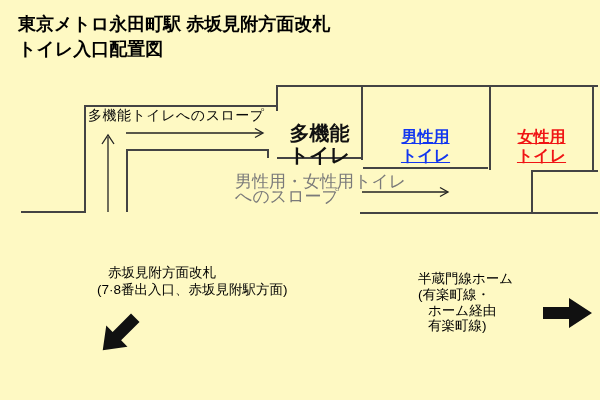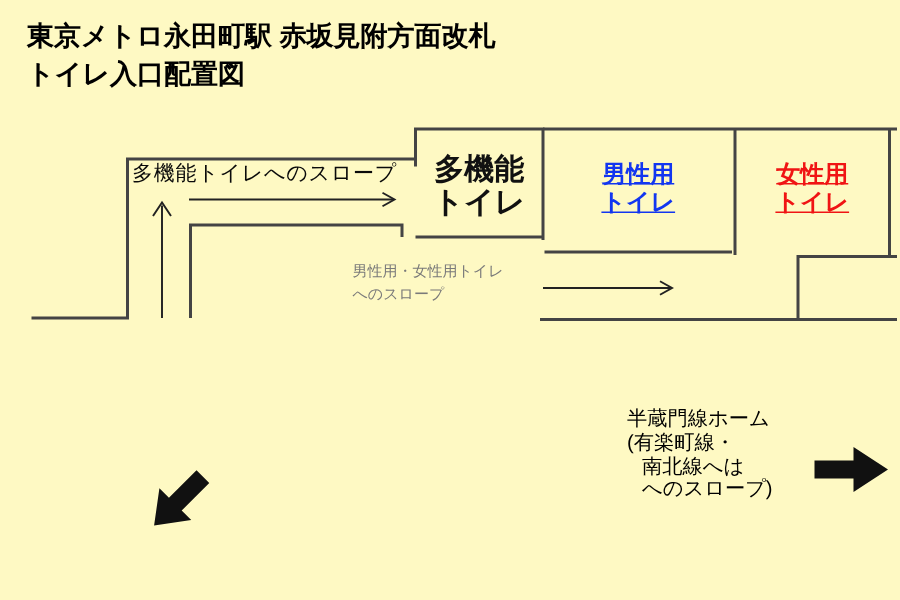--- a/index.html
+++ b/index.html
@@ -4,25 +4,25 @@
 <style>
   html,body{margin:0;padding:0;background:#fff;}
   .stage{
     position:relative;width:600px;height:400px;background:#fef9c3;overflow:hidden;
     font-family:"Liberation Sans",sans-serif;color:#000;
   }
   .stage svg{position:absolute;left:0;top:0;}
   .lbl{position:absolute;white-space:nowrap;}
   .title{position:absolute;left:18px;top:12px;font-size:18px;font-weight:bold;line-height:25px;color:#000;}
   .slope1{left:88px;top:107px;font-size:14px;color:#0a0a0a;letter-spacing:0.5px;font-family:Liberation Serif, serif;}
-  .room-label{position:absolute;text-align:center;font-weight:bold;}
+  .room-label{position:absolute;text-align:center;font-weight:bold;margin-top:20px;}
   .multi-label{left:277px;top:102px;width:85px;font-size:20px;line-height:22px;color:#111;}
   .mens-label{left:362px;top:107px;width:127px;font-size:16px;line-height:19px;color:#1236f0;text-decoration:underline;}
   .womens-label{left:490px;top:107px;width:103px;font-size:16px;line-height:19px;color:#f01414;text-decoration:underline;}
-  .slope2{left:235px;top:174px;font-size:10px;line-height:15px;color:#7a7a7a;}
+  .slope2{left:235px;top:174px;font-size:17px;line-height:15px;color:#7a7a7a;}
   .gate-label{left:97px;top:265px;font-size:13.5px;line-height:16.5px;color:#000;}
   .gate-label .indent1{padding-left:11px;}
   .hanzomon-label{left:418px;top:271px;font-size:13.5px;line-height:15.8px;color:#000;}
   .hanzomon-label .indent{padding-left:10px;}
   .wall{stroke:#444444;stroke-width:2;fill:none;}
   .thin-arrow{stroke:#222222;stroke-width:1.3;fill:none;}
   .thick-arrow{fill:#111111;stroke:none;}
 </style>
 </head>
 <body>
@@ -90,21 +90,25 @@
   <div class="room-label womens-label">
     <div>女性用</div>
     <div>トイレ</div>
   </div>
 
   <div class="lbl slope2">
     <div>男性用・女性用トイレ</div>
     <div>へのスロープ</div>
   </div>
 
+  <div class="lbl gate-label">
+    <div class="indent1">赤坂見附方面改札</div>
+    <div>(7·8番出入口、赤坂見附駅方面)</div>
+  </div>
 
   <div class="lbl hanzomon-label">
     <div>半蔵門線ホーム</div>
     <div>(有楽町線・</div>
-    <div class="indent">南北線へは</div>
-    <div class="indent">へのスロープ)</div>
+    <div class="indent">ホーム経由</div>
+    <div class="indent">有楽町線)</div>
   </div>
 
 </div>
 
 </body></html>

